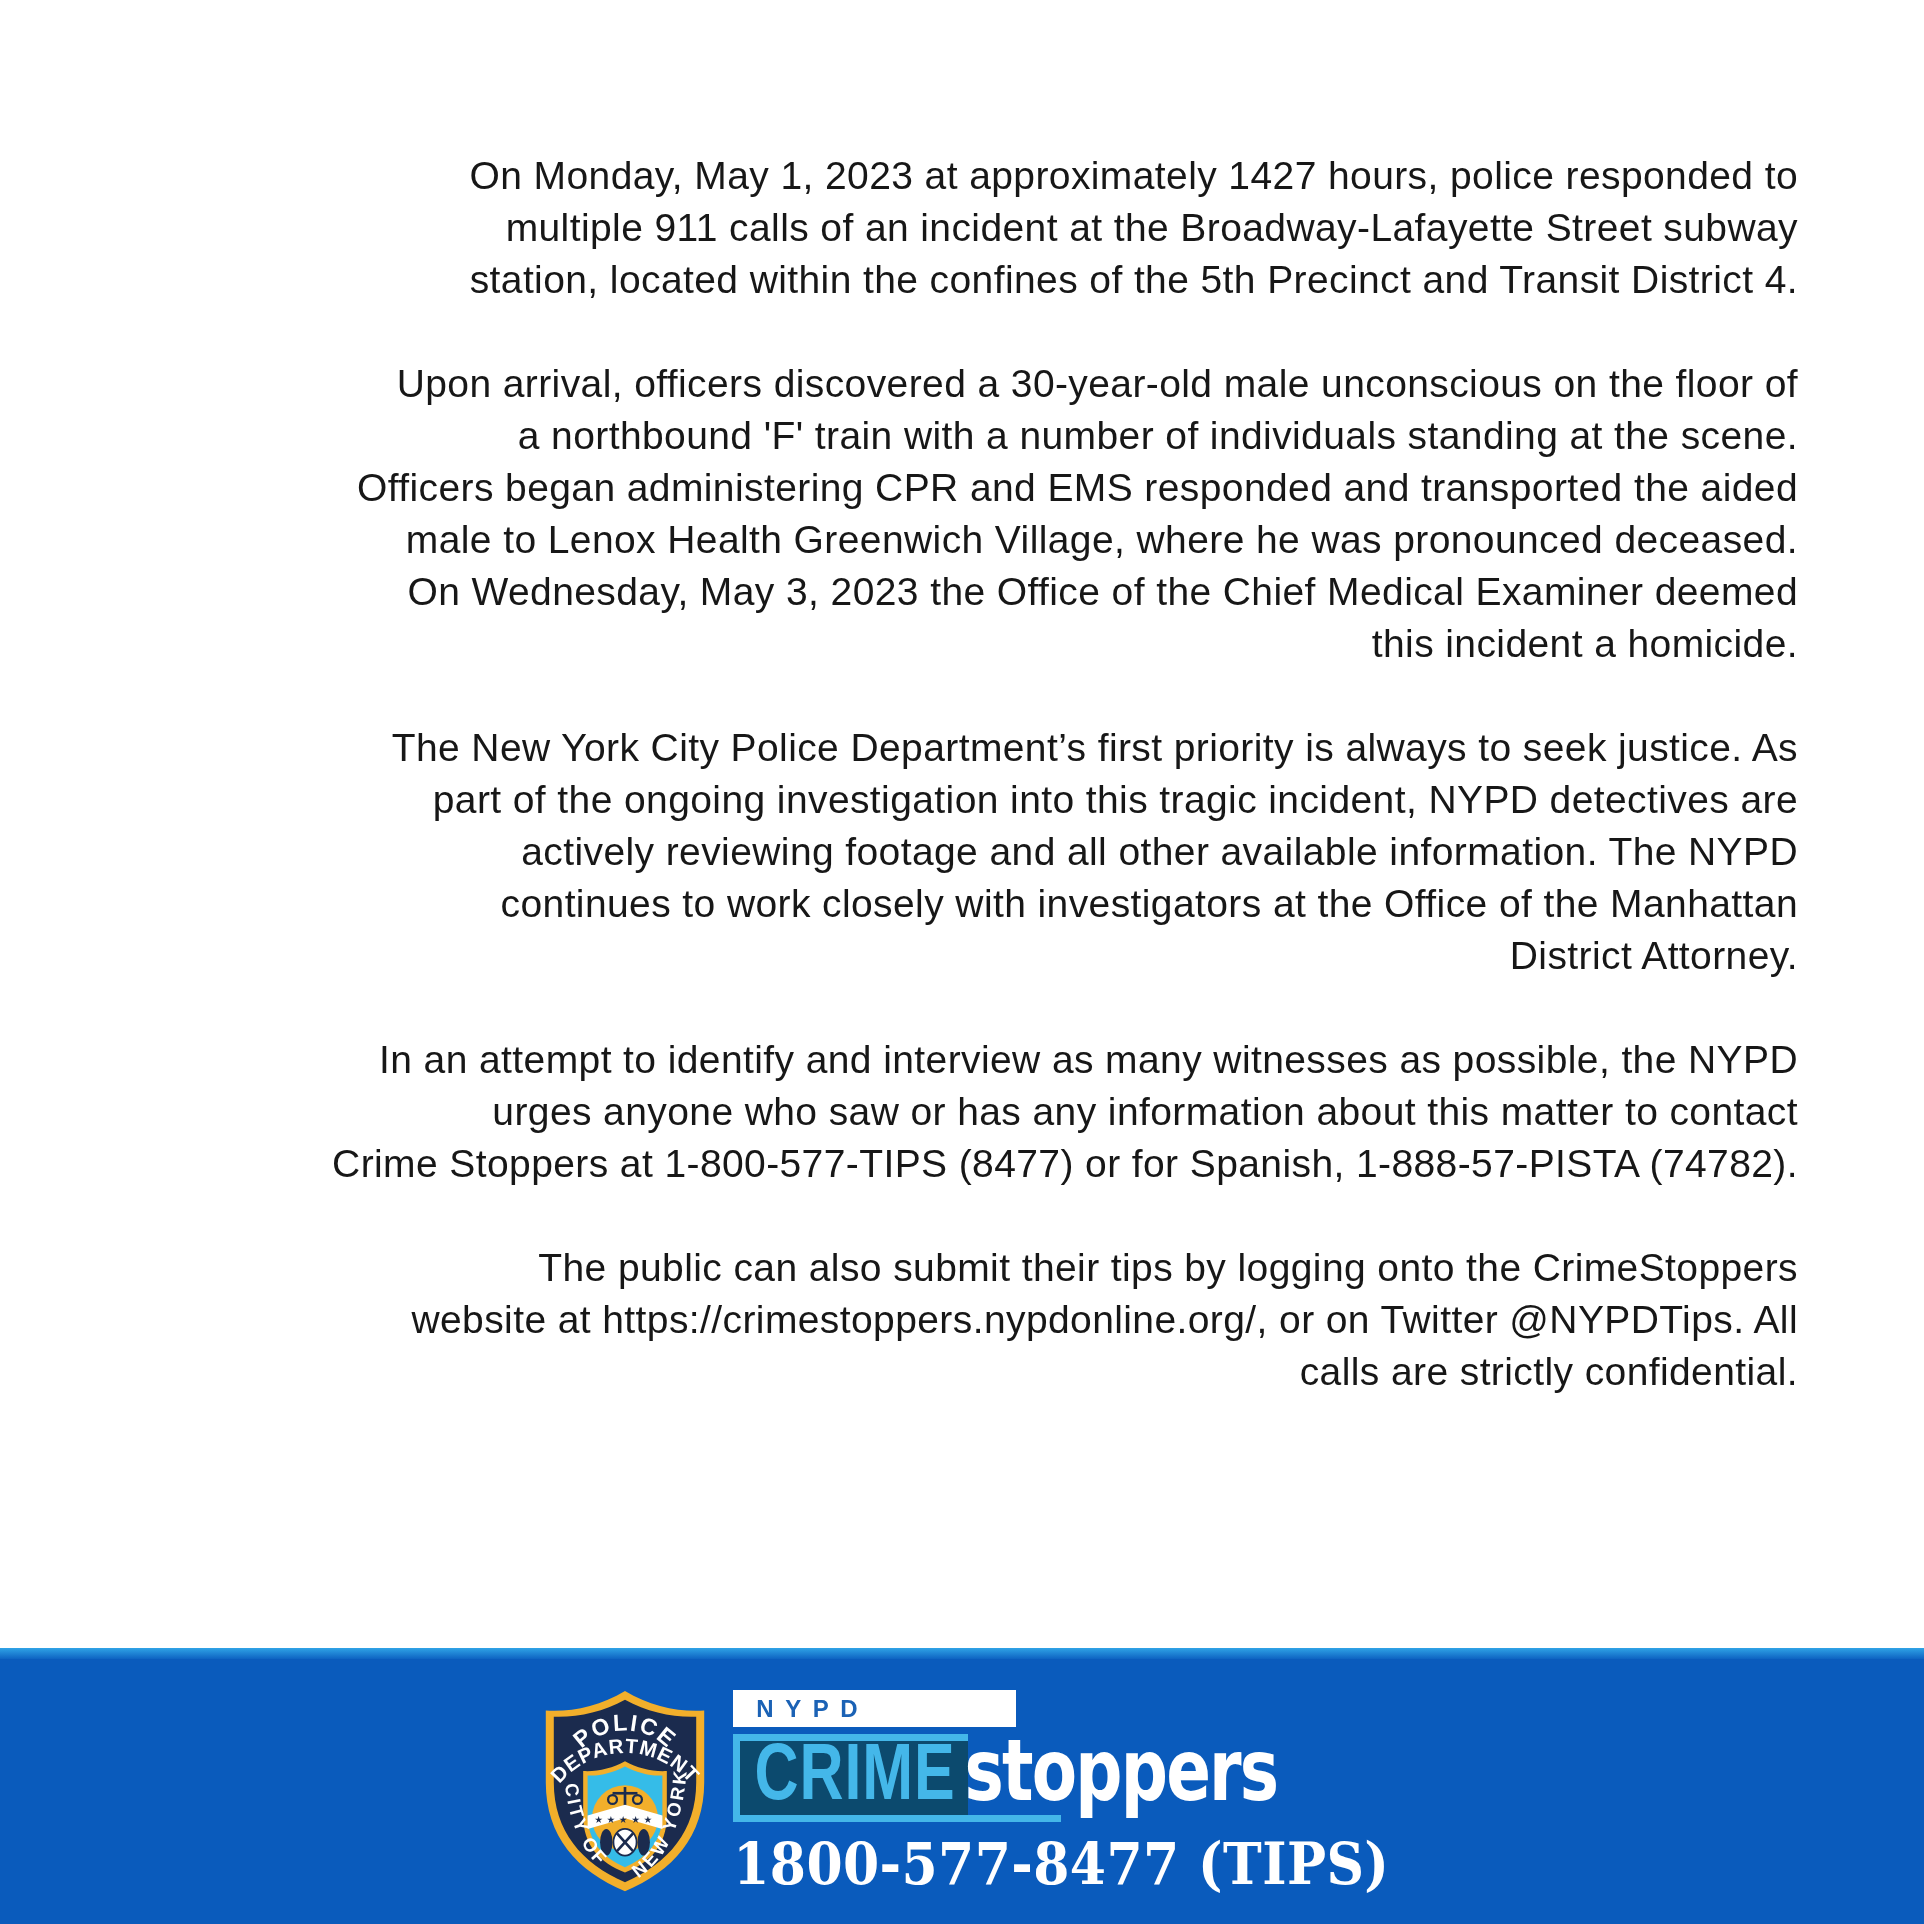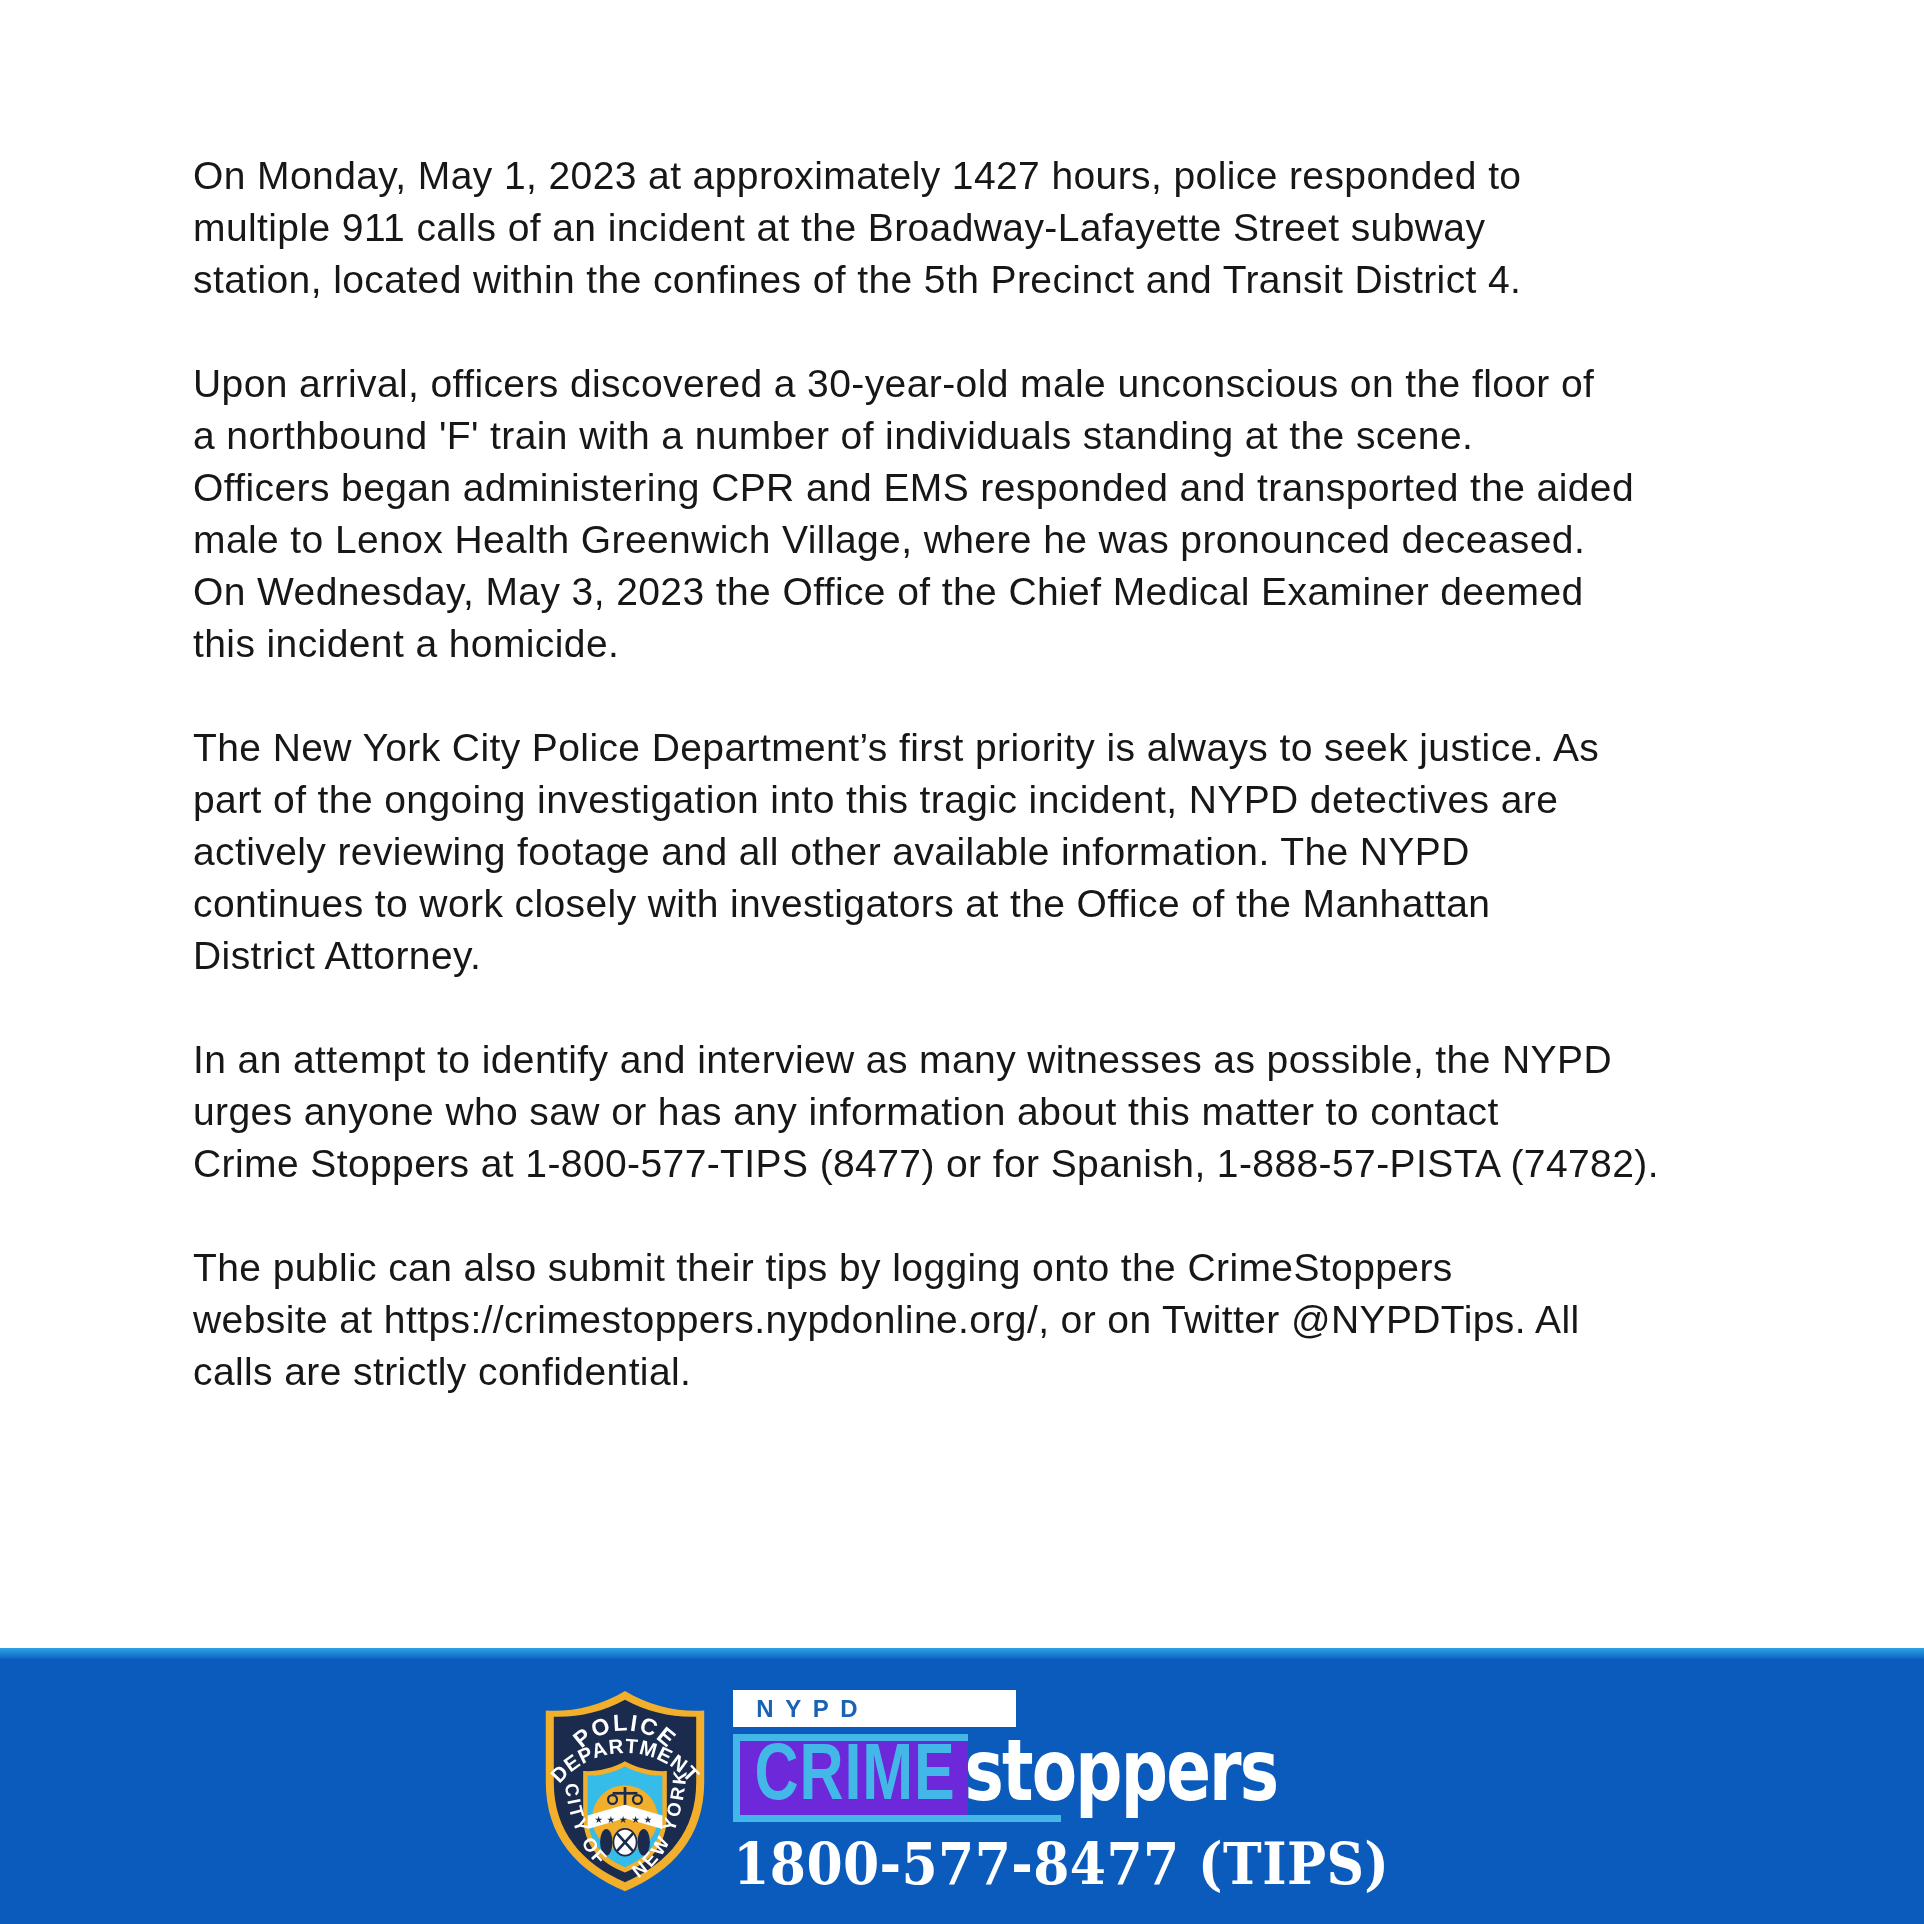--- a/index.html
+++ b/index.html
@@ -2,23 +2,23 @@
 <html style="font-size:14.3px"><head>
 <meta charset="utf-8">
 <style>
   html,body{margin:0;padding:0;}
   body{
     width:1925px;height:1925px;position:relative;background:#ffffff;
     font-family:"Liberation Sans",sans-serif;overflow:hidden;
   }
   
   .content{
-    position:absolute;left:193px;top:150px;width:1613px;
+    position:absolute;left:185px;top:150px;width:1613px;
     font:400 39px/52px "Liberation Sans",sans-serif;
-    color:#171717;letter-spacing:0.4px;
+    color:#171717;letter-spacing:0.4px;text-align:right;
   }
   .content p{margin:0 0 52px 0;white-space:pre-line;}
   
   .banner{
     position:absolute;left:0;bottom:0;width:1925px;height:277px;
     background:#0a5bbc;
   }
   .banner-stripe{
     position:absolute;top:0;left:0;width:100%;height:10.7px;
     background:linear-gradient(#2fa3e6,#0e63c2);
@@ -34,21 +34,21 @@
   .brand{display:flex;flex-direction:column;align-items:flex-start;}
   .nypd-box{
     width:283px;height:37px;background:#ffffff;
     display:flex;align-items:center;box-sizing:border-box;padding-left:23px;
   }
   .nypd-box span{
     color:#1b62b5;font:600 24px/1 "Liberation Sans",sans-serif;letter-spacing:11.6px;
   }
   .crime-row{display:flex;align-items:baseline;margin-top:7.1px;position:relative;}
   .crime-box{
-    position:relative;background:#6d28d9;
+    position:relative;background:#0c4a6e;
     border:7.1px solid #44b7e9;border-right:none;
     padding:7.1px 12.5px 5.3px 14.3px;
   }
   .crime-box::after{
     content:"";position:absolute;left:100%;bottom:-7.1px;width:93px;height:7.1px;
     background:#44b7e9;
   }
   .crime-word{
     display:inline-block;color:#44b7e9;
     font:700 61px/1 "Liberation Sans",sans-serif;letter-spacing:0.9px;

